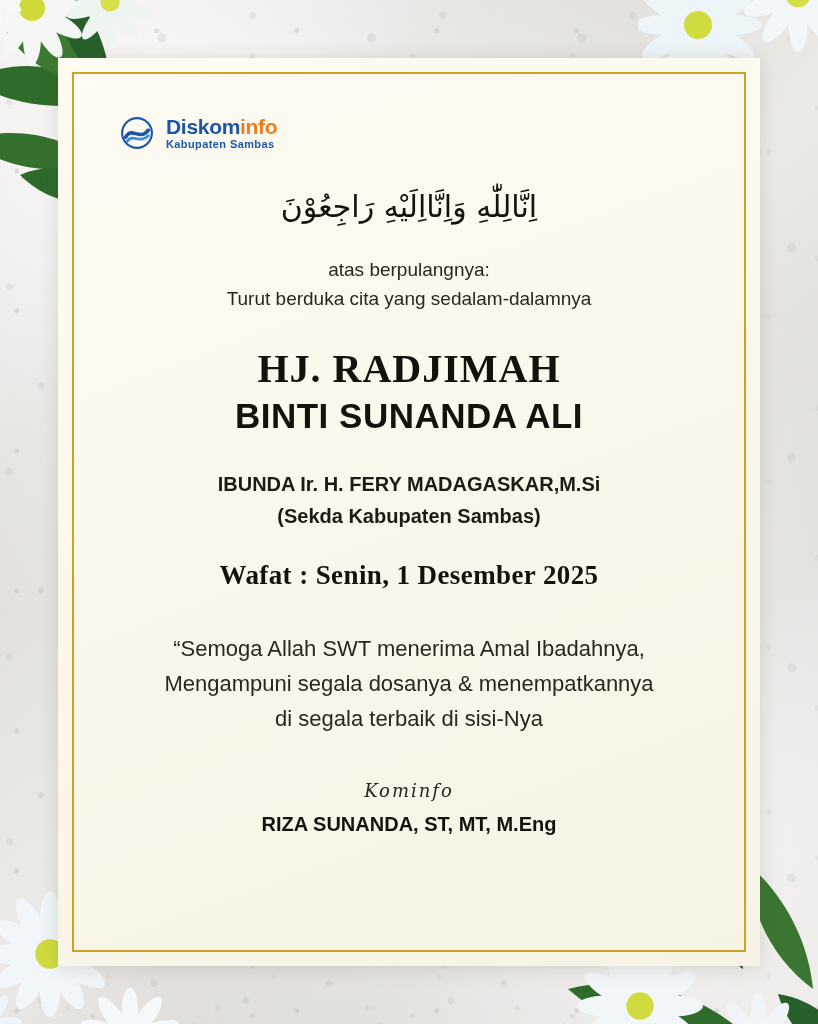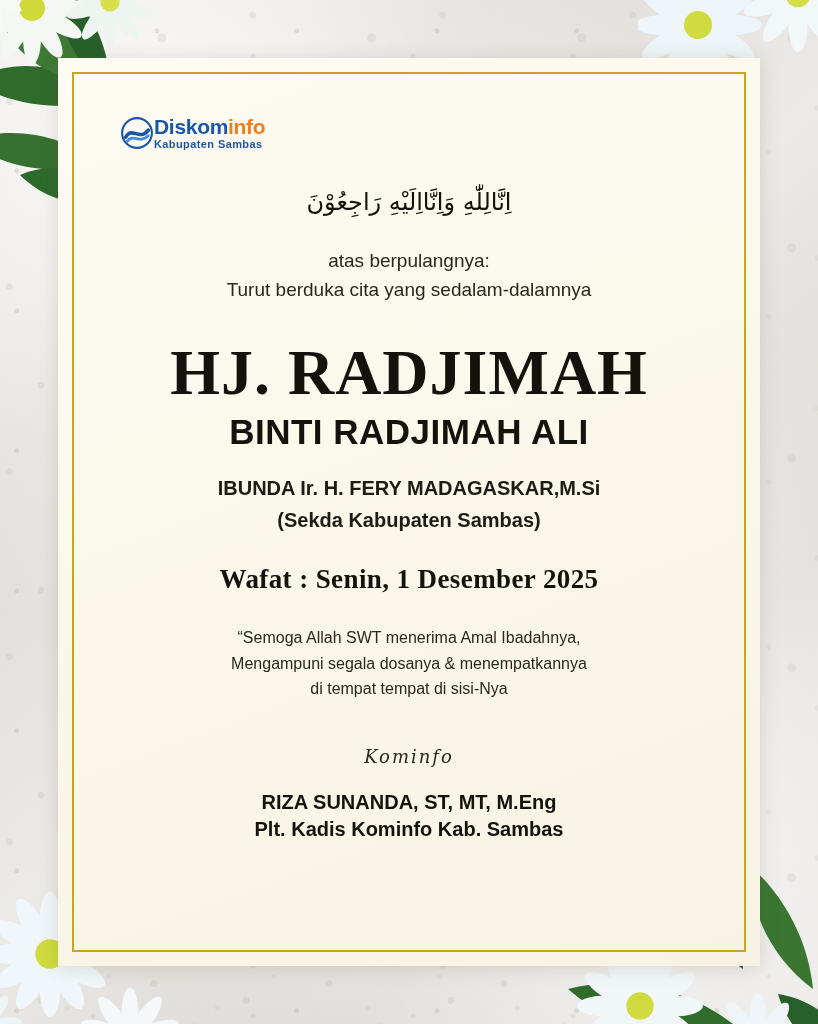--- a/index.html
+++ b/index.html
@@ -62,21 +62,21 @@
     display: flex;
     flex-direction: column;
     align-items: center;
     text-align: center;
     color: #1d1b16;
   }
   
   .logo {
     display: flex;
     align-items: center;
-    gap: 0;
+    gap: 12px;
     margin-top: 58px;
     margin-left: 8px;
     align-self: flex-start;
     padding-left: 54px;
   }
   .logo-mark {
     width: 34px;
     height: 34px;
     flex: 0 0 34px;
   }
@@ -97,86 +97,86 @@
     font-size: 11px;
     font-weight: bold;
     color: #1b57a6;
     letter-spacing: .4px;
     margin-top: 2px;
   }
   
   .arabic {
     margin-top: 34px;
     font-family: "DejaVu Sans", sans-serif;
-    font-size: 24px;
+    font-size: 30px;
     color: #14120d;
     direction: rtl;
     letter-spacing: 0px;
     line-height: 1.5;
   }
   
   .intro {
     margin-top: 26px;
     font-size: 19px;
     line-height: 1.55;
     color: #2a271f;
     font-weight: 400;
   }
   
   .name-main {
     margin-top: 34px;
     font-family: "Liberation Serif", serif;
-    font-size: 64px;
+    font-size: 40px;
     font-weight: bold;
     letter-spacing: 1px;
     color: #14120d;
     line-height: 1.05;
   }
   .name-sub {
     margin-top: 6px;
     font-size: 35px;
     font-weight: bold;
     letter-spacing: .5px;
     color: #14120d;
   }
   
   .relation {
-    margin-top: 20px;
+    margin-top: 32px;
     font-size: 20px;
     font-weight: bold;
     line-height: 1.6;
     color: #1d1b16;
   }
   
   .date {
     margin-top: 28px;
     font-family: "Liberation Serif", serif;
     font-size: 27px;
     font-weight: bold;
     letter-spacing: .4px;
     color: #14120d;
   }
   
   .prayer {
-    margin-top: 30px;
-    font-size: 16px;
+    margin-top: 40px;
+    font-size: 22px;
     line-height: 1.6;
     color: #2a271f;
   }
   
   .signed-label {
     margin-top: 44px;
     font-family: "DejaVu Serif", serif;
     font-style: italic;
     font-size: 18px;
     letter-spacing: 2px;
     color: #2a271f;
   }
   .signer-name {
-    margin-top: 24px;
+    margin-top: 12px;
     font-size: 20px;
     font-weight: bold;
     color: #14120d;
   }
   .signer-title {
     margin-top: 4px;
     font-size: 20px;
     font-weight: bold;
     color: #14120d;
   }
@@ -396,34 +396,33 @@
       </div>
 
       <div class="arabic">اِنَّالِلّٰهِ وَاِنَّااِلَيْهِ رَاجِعُوْنَ</div>
 
       <div class="intro">
         <div>atas berpulangnya:</div>
         <div>Turut berduka cita yang sedalam-dalamnya</div>
       </div>
 
       <div class="name-main">HJ. RADJIMAH</div>
-      <div class="name-sub">BINTI RADJIMAH ALI</div>
+      <div class="name-sub">BINTI SUNANDA ALI</div>
 
       <div class="relation">
         <div>IBUNDA Ir. H. FERY MADAGASKAR,M.Si</div>
         <div>(Sekda Kabupaten Sambas)</div>
       </div>
 
       <div class="date">Wafat : Senin, 1 Desember 2025</div>
 
       <div class="prayer">
         <div>“Semoga Allah SWT menerima Amal Ibadahnya,</div>
         <div>Mengampuni segala dosanya &amp; menempatkannya</div>
-        <div>di tempat tempat di sisi-Nya</div>
+        <div>di segala terbaik di sisi-Nya</div>
       </div>
 
       <div class="signed-label">Kominfo</div>
       <div class="signer-name">RIZA SUNANDA, ST, MT, M.Eng</div>
-      <div class="signer-title">Plt. Kadis Kominfo Kab. Sambas</div>
 
     </div>
   </div>
 </div>
 
 </body></html>

